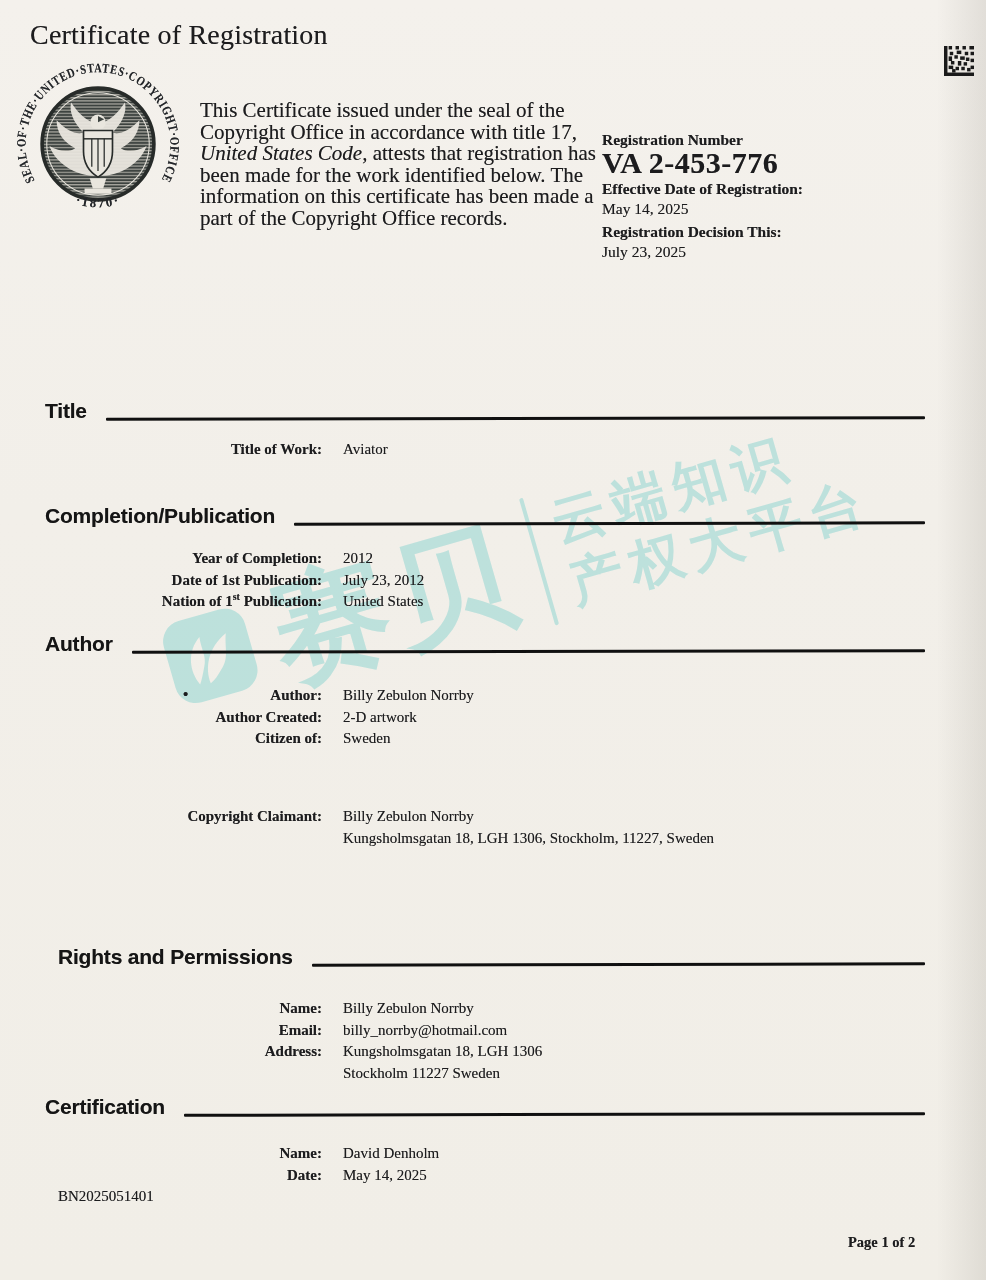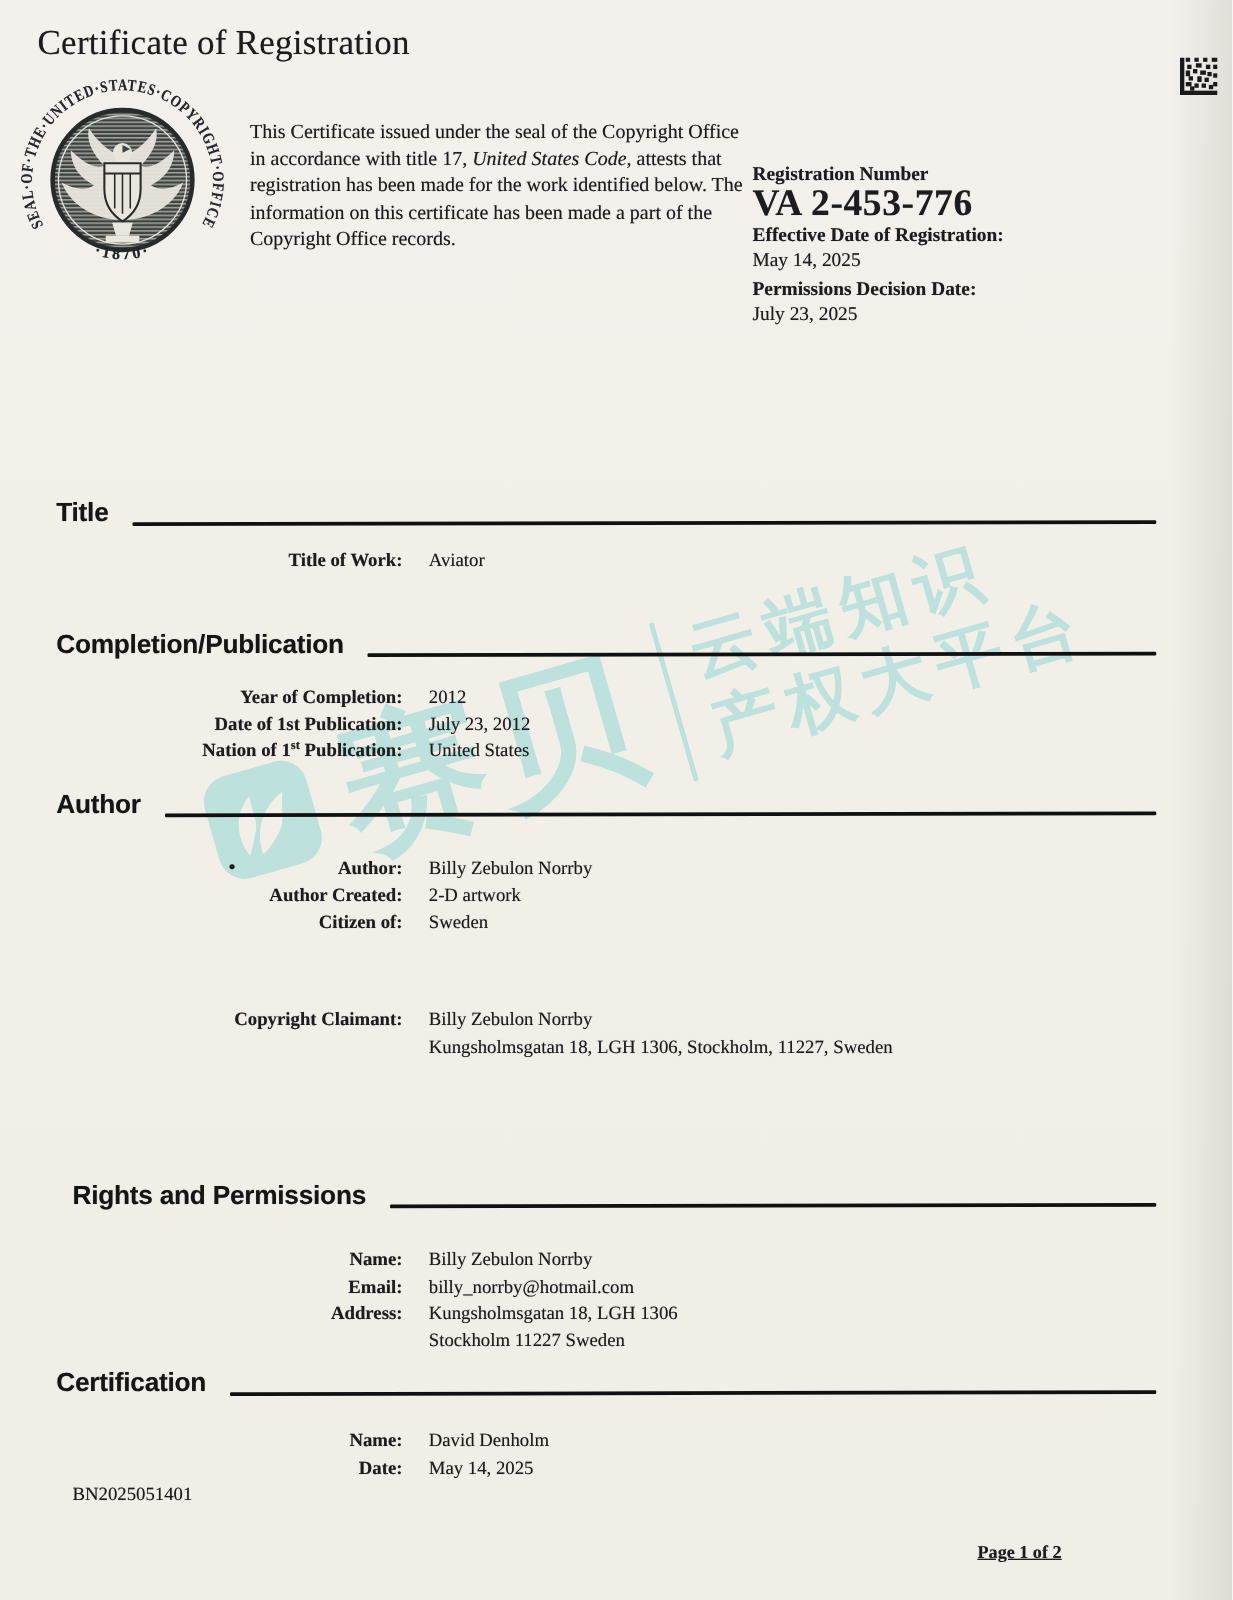--- a/index.html
+++ b/index.html
@@ -11,21 +11,21 @@
           linear-gradient(180deg, #f4f1ec 0%, #f2efe9 40%, #f1eee7 100%);
         box-sizing:border-box;}
   .ink{ text-shadow:0 0 .6px rgba(25,25,25,.5); }
 
   
   .doc-title{position:absolute;left:30px;top:0px;font-size:28px;font-weight:500;
              letter-spacing:.2px;}
   .barcode{position:absolute;left:944px;top:46px;}
   .seal{position:absolute;left:10px;top:56px;}
   .intro{position:absolute;left:200px;top:79px;width:402px;
-         font-size:16px;line-height:21.5px;}
+         font-size:21px;line-height:21.5px;}
   .regblock{position:absolute;left:602px;top:130px;font-size:15.5px;line-height:20px;}
   .regblock .lab{font-weight:700;}
   .regnum{font-size:30px;font-weight:700;letter-spacing:.5px;margin:3px 0 6px 0;}
   .regblock .val{margin-bottom:3px;}
 
   
   .sec{position:absolute;left:45px;right:61px;}
   .sec-head{display:flex;align-items:flex-end;text-align:right;}
   .sec-head h2{margin:0;font-family:"Liberation Sans", sans-serif;
                font-size:21px;font-weight:700;letter-spacing:-.2px;color:#151515;
@@ -33,21 +33,21 @@
   .rule{flex:1;height:3px;background:#101010;margin-left:19px;margin-bottom:3px;
         transform:rotate(-.12deg);border-radius:1px;}
   .rows{font-size:15px;line-height:21.5px;}
   .row{display:flex;position:relative;}
   .label{width:277px;padding-right:8px;text-align:right;font-weight:700;flex:none;}
   .value{margin-left:13px;}
   .vstack{margin-left:13px;display:flex;flex-direction:column;}
   .bullet{position:absolute;left:138px;top:-1px;font-weight:700;}
   sup{font-size:10px;line-height:0;}
 
-  .pagenum{position:absolute;left:782px;top:1234px;font-size:14.5px;font-weight:700;text-decoration:underline;}
+  .pagenum{position:absolute;left:848px;top:1234px;font-size:14.5px;font-weight:700;}
 
   
   .watermark{position:absolute;left:168px;top:548px;width:720px;height:240px;
              display:flex;align-items:center;gap:22px;
              transform:rotate(-16deg);transform-origin:0 50%;
              color:#93d6d2;opacity:.55;pointer-events:none;z-index:0;}
   .wm-brand{font-family:"Liberation Sans", sans-serif;font-weight:700;
             font-size:118px;letter-spacing:8px;line-height:1;white-space:nowrap;}
   .wm-divider{width:4px;height:132px;background:#93d6d2;flex:none;border-radius:2px;}
   .wm-lines{font-family:"Liberation Sans", sans-serif;font-weight:700;
@@ -133,21 +133,21 @@
       </text>
     </svg>
 
     <p class="intro"><span>This Certificate issued under the seal of the Copyright Office in accordance with title 17, </span><i>United States Code,</i><span> attests that registration has been made for the work identified below. The information on this certificate has been made a part of the Copyright Office records.</span></p>
 
     <div class="regblock">
       <div class="lab">Registration Number</div>
       <div class="regnum">VA 2-453-776</div>
       <div class="lab">Effective Date of Registration:</div>
       <div class="val">May 14, 2025</div>
-      <div class="lab">Permissions Decision Date:</div>
+      <div class="lab">Registration Decision This:</div>
       <div class="val">July 23, 2025</div>
     </div>
 
     <section class="sec" style="top:399px">
       <div class="sec-head">
         <h2>Title</h2>
         <div class="rule"></div>
       </div>
       <div class="rows" style="margin-top:16px">
         <div class="row">

